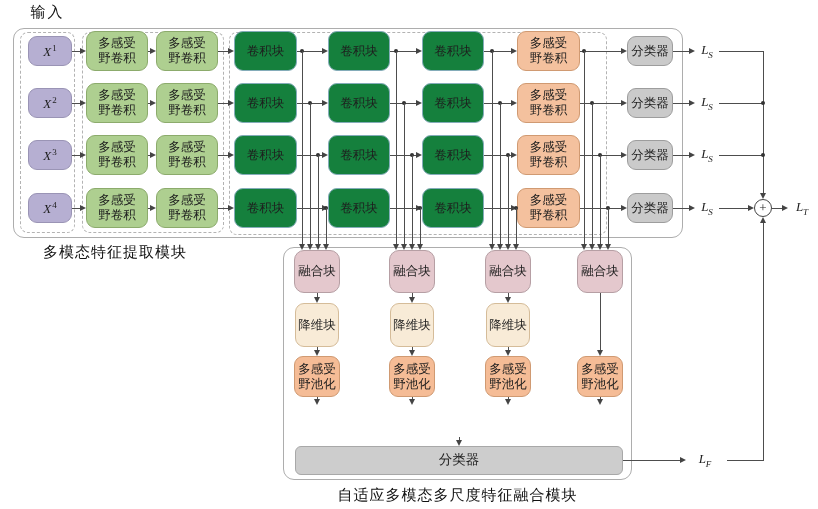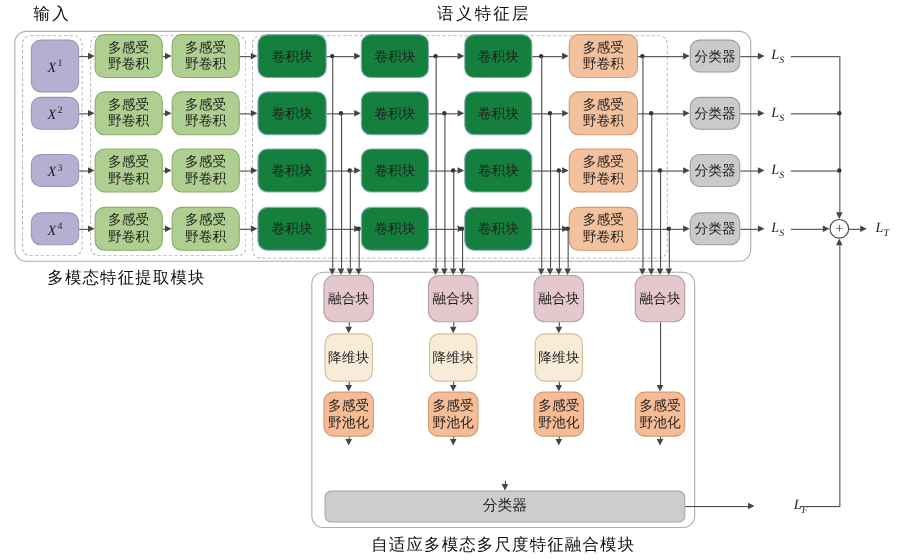--- a/index.html
+++ b/index.html
@@ -39,29 +39,28 @@
     border-radius:50%;display:flex;align-items:center;justify-content:center;
     font-size:13px;background:#fff;}
   .two span{display:block;}
 </style>
 </head>
 <body>
 
 <div class="canvas">
 
   <div class="hdr" style="left:20px;top:3px;width:55px;">输入</div>
-  <div class="hdr" style="left:375px;top:3px;width:130px;">语义特征层</div>
 
   <div class="solid" style="left:13px;top:28px;width:670px;height:210px;"></div>
   <div class="dash" style="left:20px;top:32px;width:55px;height:201px;"></div>
   <div class="dash" style="left:82px;top:32px;width:142px;height:201px;"></div>
   <div class="dash" style="left:229px;top:32px;width:378px;height:203px;"></div>
   <div class="solid" style="left:283px;top:247px;width:349px;height:233px;"></div>
 
-  <div class="box c-input" style="left:28px;top:36px;width:44px;height:48px;">
+  <div class="box c-input" style="left:28px;top:36px;width:44px;height:30px;">
       <span><i>X</i><sup>1</sup></span>
     </div>
   <div class="box c-green two" style="left:86px;top:31px;width:62px;height:40px;">
       <div>
         <span>多感受</span>
         <span>野卷积</span>
       </div>
     </div>
   <div class="box c-green two" style="left:156px;top:31px;width:62px;height:40px;">
       <div>
@@ -402,19 +401,19 @@
     <div class="ad" style="left:597px;top:399px;"></div>
 
   <div class="vl" style="left:459px;top:437px;height:3px;"></div>
     <div class="ad" style="left:456px;top:440px;"></div>
   <div class="box c-bar" style="left:295px;top:446px;width:328px;height:29px;">
       <span>分类器</span>
     </div>
 
   <div class="hl" style="left:623px;top:460px;width:57px;"></div>
     <div class="ar" style="left:680px;top:457px;"></div>
-  <div class="loss" style="left:692px;top:451px;margin-left:23px;"><i>L</i><sub>F</sub></div>
+  <div class="loss" style="left:692px;top:451px;"><i>L</i><sub>F</sub></div>
   <div class="hl" style="left:727px;top:460px;width:37px;"></div>
 
   <div class="cap" style="left:283px;top:486px;width:349px;text-align:center;">自适应多模态多尺度特征融合模块</div>
   <div class="cap" style="left:43px;top:243px;">多模态特征提取模块</div>
 
 </div>
 
 </body></html>

